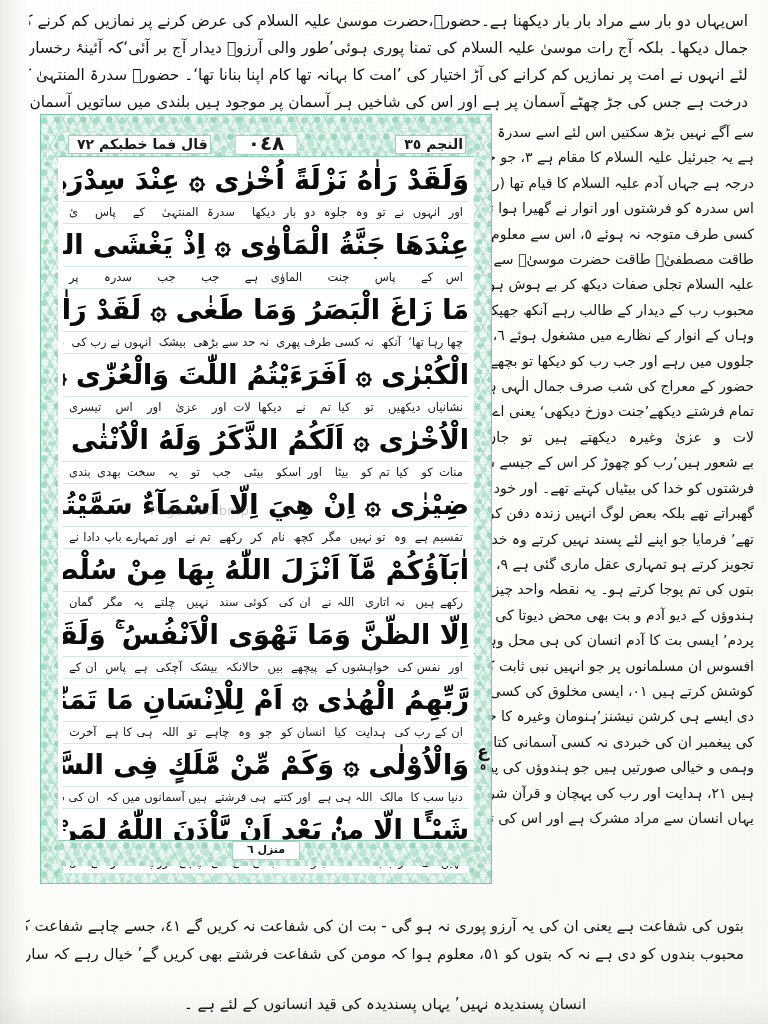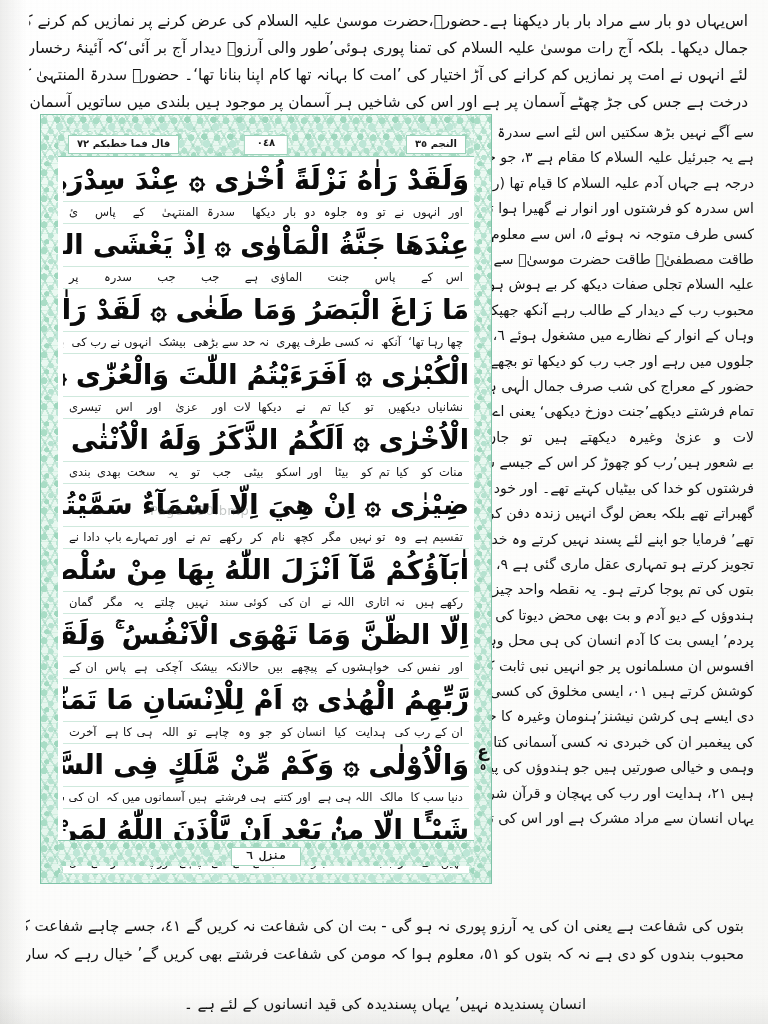--- a/index.html
+++ b/index.html
@@ -164,29 +164,29 @@
   
   #panel-header {
     position: relative;
     height: 24px;
     border-bottom: 1px solid #8ecbb2;
   }
   #panel-header .hdr-abs { position: absolute; top: 3px; }
   .hdr-box {
     background: #ffffff;
     border: 1px solid #9bd2ba;
-    padding: 1px 8px 2px 8px;
-    font-size: 10px;
+    padding: 1px 2px 2px 8px;
+    font-size: 14px;
     line-height: 14px;
     color: #1b1b1b;
     direction: rtl;
     white-space: nowrap;
     font-weight: 600;
   }
-  .hdr-box.page-no { font-size: 10px; letter-spacing: 1px; padding: 0 12px 4px 12px; }
+  .hdr-box.page-no { font-size: 20px; letter-spacing: 1px; padding: 0 12px 4px 12px; }
   #hdr-surah { right: 8px; }
   #hdr-page  { left: 50%; transform: translateX(-50%); }
   #hdr-juz   { left: 10px; }
 
   
   #verse-body {
     position: absolute;
     left: 0; right: 0; top: 25px; bottom: 26px;
     padding: 2px 5px 0 5px;
     box-sizing: border-box;
@@ -220,24 +220,23 @@
     overflow: hidden;
     font-weight: 500;
   }
 
   
   #panel-footer {
     position: absolute;
     left: 0; right: 0; bottom: 0;
     height: 25px;
     display: flex;
-    align-items: flex-end;
+    align-items: flex-start;
     justify-content: center;
     border-top: 1px solid #8ecbb2;
-    font-family: Liberation Mono, monospace;
   }
   #panel-footer .manzil {
     background: #ffffff;
     border: 1px solid #a3d6c0;
     font-size: 11px;
     line-height: 14px;
     padding: 1px 14px 2px 14px;
     direction: rtl;
     color: #171717;
     font-weight: 600;

